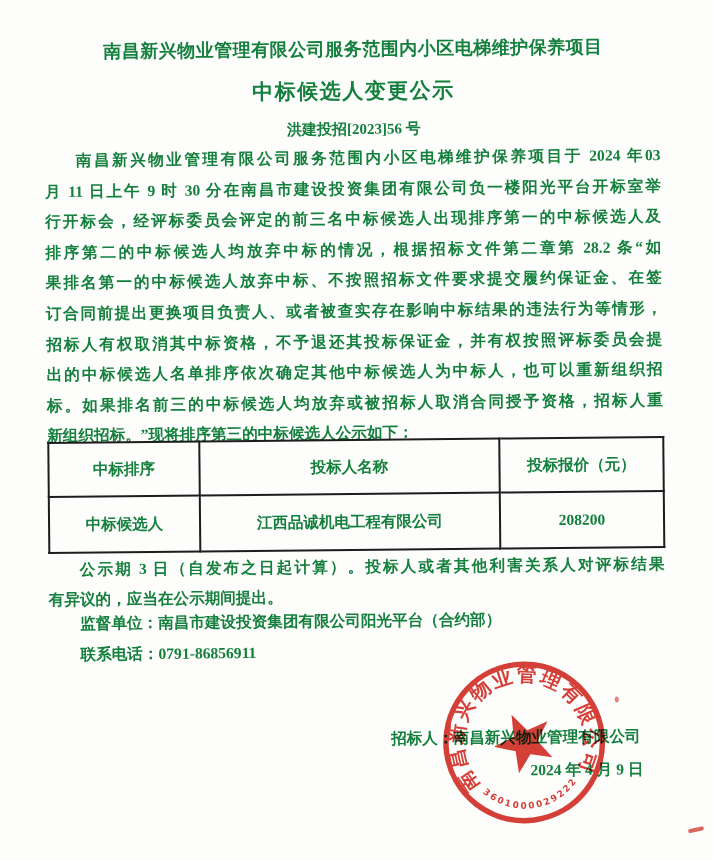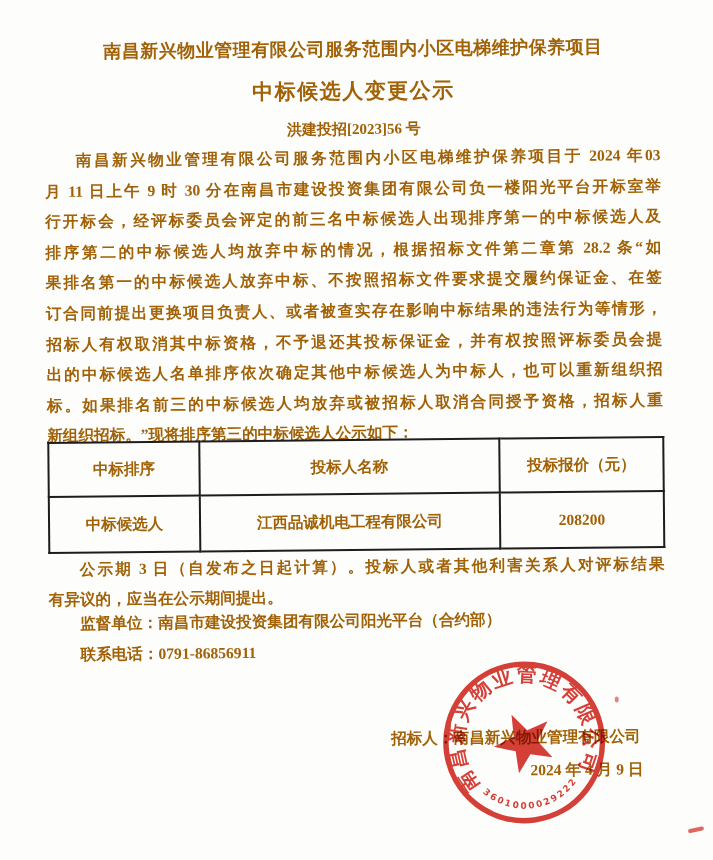--- a/index.html
+++ b/index.html
@@ -1,20 +1,20 @@
 <!DOCTYPE html>
 <html><head>
 <meta charset="utf-8">
 <style>
   html,body{margin:0;padding:0;background:#e9e9e7;}
   .page{
     position:relative;width:713px;height:860px;margin:0 auto;
     background:#fdfdfc;overflow:hidden;
     font-family:"Liberation Serif","DejaVu Serif",serif;
-    color:#a16207;
+    color:#15803d;
   }
   .scan{
     position:absolute;inset:0;
     transform:rotate(-0.55deg);
     transform-origin:50% 48%;
   }
   
   .doc-title{
     position:absolute;top:37px;left:0;width:100%;
     text-align:center;font-size:18px;font-weight:700;letter-spacing:.5px;

